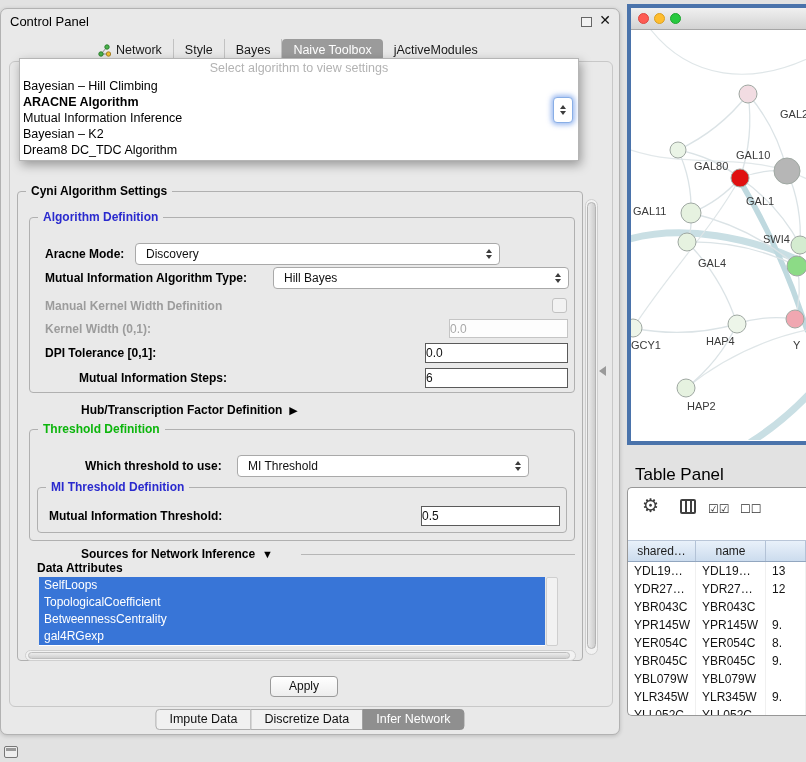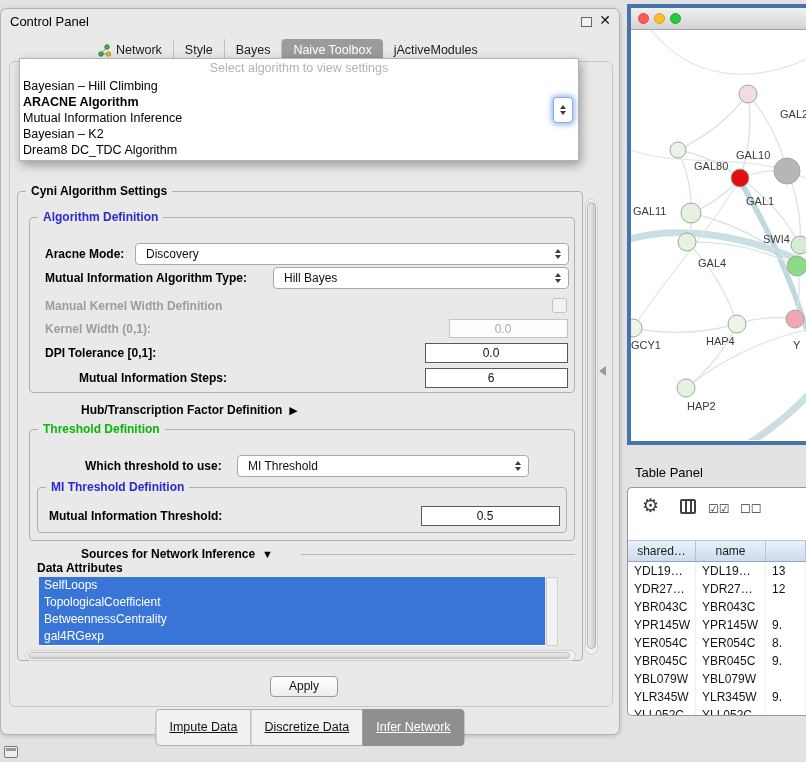--- a/index.html
+++ b/index.html
@@ -38,25 +38,25 @@
   #lbl-steps    { left: 44px; top: 362px; padding-left: 34px; }
   #lbl-which    { left: 84px; top: 450px; }
   #lbl-mithresh { left: 48px; top: 500px; }
   #lbl-dataattr { left: 36px; top: 552px; }
 
   .combo { position: absolute; background: #fff; border: 1px solid #a9a9a9; border-radius: 4px; display: flex; align-items: center; }
   .combo-text { flex: 1; padding-left: 10px; overflow: hidden; white-space: nowrap; }
   .combo-arrows { width: 20px; display: flex; flex-direction: column; align-items: center; gap: 2px; }
   .tri-up { width: 0; height: 0; border-left: 3.5px solid transparent; border-right: 3.5px solid transparent; border-bottom: 4px solid #3c3c3c; }
   .tri-dn { width: 0; height: 0; border-left: 3.5px solid transparent; border-right: 3.5px solid transparent; border-top: 4px solid #3c3c3c; }
-  #cmb-aracne { left: 134px; top: 234px; width: 434px; height: 22px; justify-content: flex-end; }
+  #cmb-aracne { left: 134px; top: 234px; width: 365px; height: 22px; justify-content: flex-end; }
   #cmb-mitype { left: 272px; top: 258px; width: 296px; height: 22px; }
   #cmb-which  { left: 236px; top: 446px; width: 292px; height: 22px; }
 
-  .field { position: absolute; background: #fff; border: 1px solid #5a5a5a; text-align: center; padding-right: 11px; line-height: 18px; }
+  .field { position: absolute; background: #fff; border: 1px solid #5a5a5a; text-align: left; padding-right: 11px; line-height: 18px; }
   .field.disabled { border-color: #c5c5c5; color: #a9a9a9; background: #fdfdfd; }
   #fld-kernel   { left: 448px; top: 310px; width: 119px; height: 19px; }
   #fld-dpi      { left: 424px; top: 334px; width: 143px; height: 20px; }
   #fld-steps    { left: 424px; top: 359px; width: 143px; height: 20px; }
   #fld-mithresh { left: 420px; top: 497px; width: 139px; height: 20px; }
 
   #chk-manual { position: absolute; left: 551px; top: 289px; width: 15px; height: 15px; background: #f2f2f2; border: 1px solid #c2c2c2; border-radius: 3px; }
 
   .section-header { position: absolute; font-weight: bold; white-space: nowrap; color: #000; margin-left: 44px; }
   #hub-header { left: 36px; top: 394px; }
@@ -70,21 +70,21 @@
   .vscroll, .hscroll { position: absolute; background: #f2f2f2; border: 1px solid #cfcfcf; border-radius: 7px; }
   #settings-vscroll { left: 584px; top: 190px; width: 13px; height: 456px; }
   #attr-vscroll { left: 545px; top: 568px; width: 12px; height: 69px; border-radius: 2px; }
   #settings-hscroll { left: 24px; top: 641px; width: 551px; height: 11px; }
   .scroll-thumb-v { position: absolute; left: 1px; right: 1px; top: 2px; bottom: 5px; background: linear-gradient(90deg,#ececec,#cccccc); border: 1px solid #b3b3b3; border-radius: 6px; }
   .scroll-thumb-h { position: absolute; top: 1px; bottom: 1px; left: 2px; right: 5px; background: linear-gradient(#ececec,#cfcfcf); border: 1px solid #bdbdbd; border-radius: 5px; }
 
   #apply-btn { position: absolute; left: 269px; top: 667px; width: 68px; height: 21px; background: linear-gradient(#ffffff,#ededed); border: 1px solid #9a9a9a; border-radius: 4px; text-align: center; line-height: 19px; }
 
   #bottom-tabs { position: absolute; top: 700px; left: 50%; transform: translateX(-50%); display: flex; }
-  .seg-btn { padding: 8px 13px; line-height: 19px; background: #f1f1f1; border: 1px solid #aeaeae; margin-left: -1px; font-size: 12.5px; white-space: nowrap; text-decoration: underline; }
+  .seg-btn { padding: 0 13px; line-height: 19px; background: #f1f1f1; border: 1px solid #aeaeae; margin-left: -1px; font-size: 12.5px; white-space: nowrap; }
   .seg-btn:first-child { border-radius: 4px 0 0 4px; margin-left: 0; }
   .seg-btn:last-child { border-radius: 0 4px 4px 0; }
   .seg-btn.active { background: #8f8f8f; color: #fff; border-color: #8f8f8f; }
 
   
   #popup { position: absolute; left: 18px; top: 49px; width: 560px; background: #fff; border: 1px solid #b5b5b5; box-shadow: 2px 4px 10px rgba(0,0,0,.35); z-index: 30; padding-bottom: 2px; }
   .popup-placeholder { height: 19px; line-height: 19px; text-align: center; color: #b3b3b3; font-size: 12.5px; }
   .popup-item { height: 16px; line-height: 16px; padding-left: 3px; font-size: 12.5px; color: #000; white-space: nowrap; }
   .popup-item.selected { font-weight: bold; }
   #popup-combo-btn { position: absolute; left: 552px; top: 88px; width: 20px; height: 26px; background: #fff; border: 1px solid #88aee6; border-radius: 4px; box-shadow: 0 0 5px 2px rgba(90,140,230,.6); z-index: 31; display: flex; flex-direction: column; align-items: center; justify-content: center; gap: 2px; }
@@ -95,21 +95,21 @@
   #net-window { position: absolute; left: 627px; top: 4px; width: 179px; height: 441px; background: #fff; border: 4px solid #4a73ab; border-right: none; overflow: hidden; }
   .net-titlebar { position: relative; height: 22px; background: linear-gradient(#f0f0f0,#d3d3d3); border-bottom: 1px solid #a6a6a6; }
   .light { position: absolute; top: 5px; width: 11px; height: 11px; border-radius: 50%; }
   .light.red    { left: 7px;  background: #fe5b53; border: 1px solid #dd4741; }
   .light.yellow { left: 23px; background: #ffbd2e; border: 1px solid #d9a022; }
   .light.green  { left: 39px; background: #27c93f; border: 1px solid #1ea52f; }
   #net-canvas { position: relative; width: 175px; height: 410px; overflow: hidden; }
   #net-canvas svg text { font-family: "Liberation Sans", sans-serif; font-size: 11px; fill: #3a3a3a; }
 
   
-  #table-title { position: absolute; left: 635px; top: 465px; font-size: 13px; color: #000; }
+  #table-title { position: absolute; left: 635px; top: 465px; font-size: 17px; color: #000; }
   #table-window { position: absolute; left: 627px; top: 487px; width: 179px; height: 229px; background: #fff; border: 1px solid #979797; border-right: none; border-radius: 5px 0 0 5px; overflow: hidden; }
   .tp-toolbar { position: absolute; left: 0; top: 0; right: 0; height: 52px; }
   .tb-gear { position: absolute; left: 14px; top: 6px; font-size: 19px; color: #3a3a3a; }
   .tb-columns { position: absolute; left: 52px; top: 11px; width: 16px; height: 15px; border: 2px solid #404040; border-radius: 2px; }
   .tb-columns::before { content: ""; position: absolute; left: 3px; top: 0; bottom: 0; width: 2px; background: #404040; }
   .tb-columns::after  { content: ""; position: absolute; left: 8px; top: 0; bottom: 0; width: 2px; background: #404040; }
   .tb-checked   { position: absolute; left: 80px;  top: 14px; font-size: 12px; color: #333; }
   .tb-unchecked { position: absolute; left: 112px; top: 14px; font-size: 12px; color: #333; }
   .thead { position: absolute; left: 0; top: 52px; right: 0; height: 22px; display: flex; background: linear-gradient(#e9f1fa,#ccdcee); border-top: 1px solid #b9c6d8; border-bottom: 1px solid #92a6bf; }
   .th { line-height: 20px; text-align: center; border-right: 1px solid #b3c2d6; overflow: hidden; white-space: nowrap; font-size: 12px; color: #1c1c1c; }

